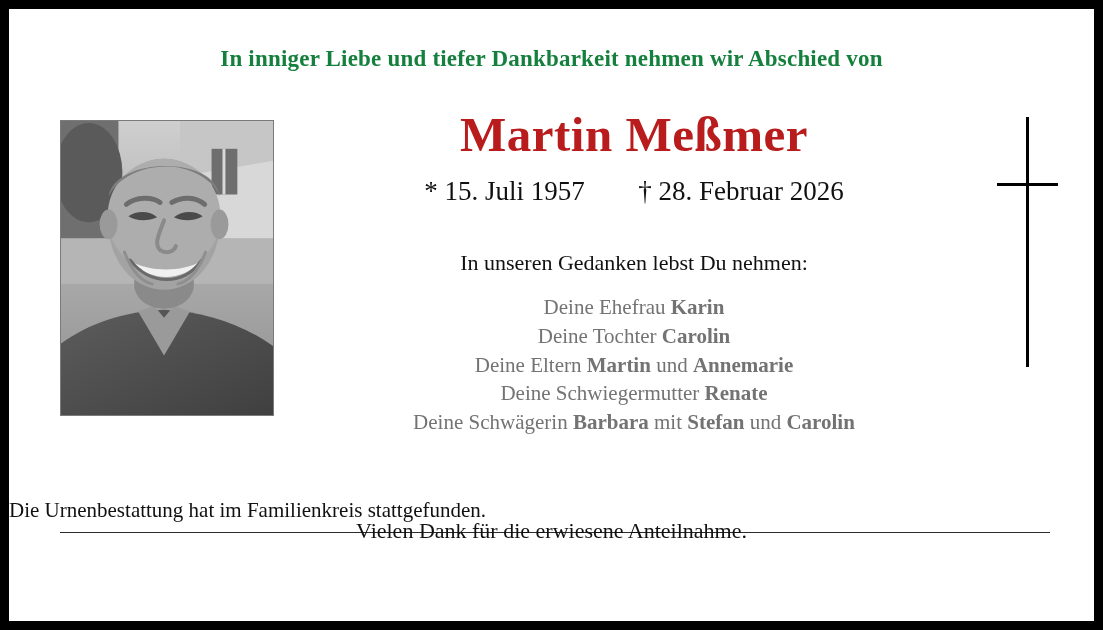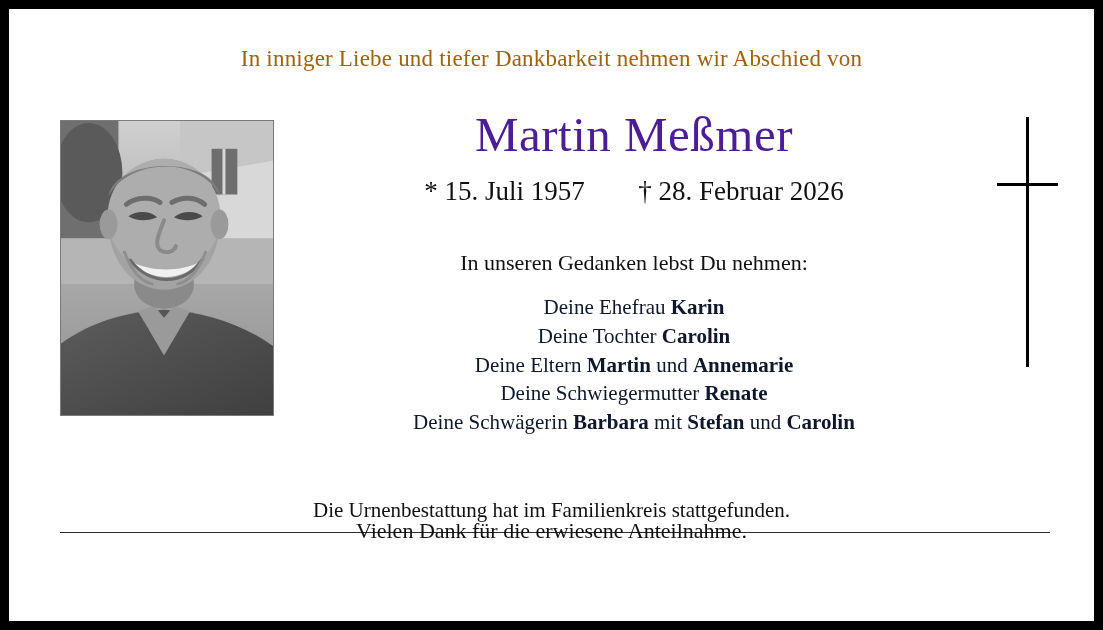--- a/index.html
+++ b/index.html
@@ -27,22 +27,23 @@
     box-sizing: border-box;
   }
 
   .headline {
     position: absolute;
     top: 37px;
     left: 0;
     width: 100%;
     text-align: center;
     font-size: 23px;
-    color: #a16207;
+    color: #15803d;
     letter-spacing: 0.2px;
+    font-weight: bold;
   }
 
   .photo {
     position: absolute;
     left: 51px;
     top: 111px;
     width: 214px;
     height: 296px;
     background: #9a9a9a;
     overflow: hidden;
@@ -78,53 +79,52 @@
   .content {
     position: absolute;
     left: 285px;
     top: 100px;
     width: 680px;
     text-align: center;
   }
 
   .name {
     font-size: 49px;
-    font-weight: normal;
-    color: #4c1d95;
+    font-weight: bold;
+    color: #b91c1c;
     letter-spacing: 0.5px;
     line-height: 1.05;
   }
 
   .dates {
     margin-top: 16px;
     font-size: 27px;
     color: #111111;
   }
   .dates .gap { display: inline-block; width: 40px; }
 
   .subline {
     margin-top: 43px;
     font-size: 22px;
     color: #111111;
   }
 
   .family {
     margin-top: 17px;
     font-size: 21px;
-    color: #0f172a;
+    color: #737373;
     line-height: 1.365;
   }
   .family b { font-weight: bold; }
 
   .footnote {
     position: absolute;
     left: 0;
     top: 489px;
     width: 100%;
-    text-align: center;
     font-size: 21px;
     color: #111111;
   }
 
   .rule {
     position: absolute;
     left: 51px;
     top: 523px;
     width: 990px;
     height: 1px;

